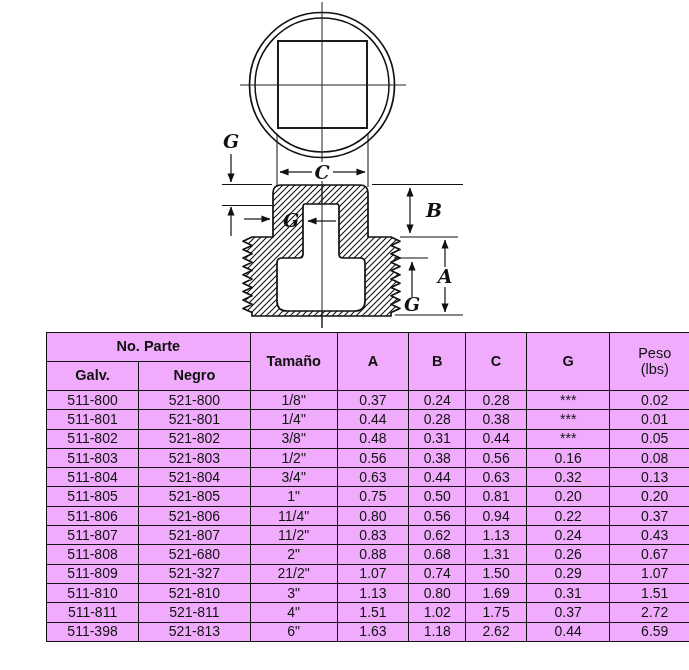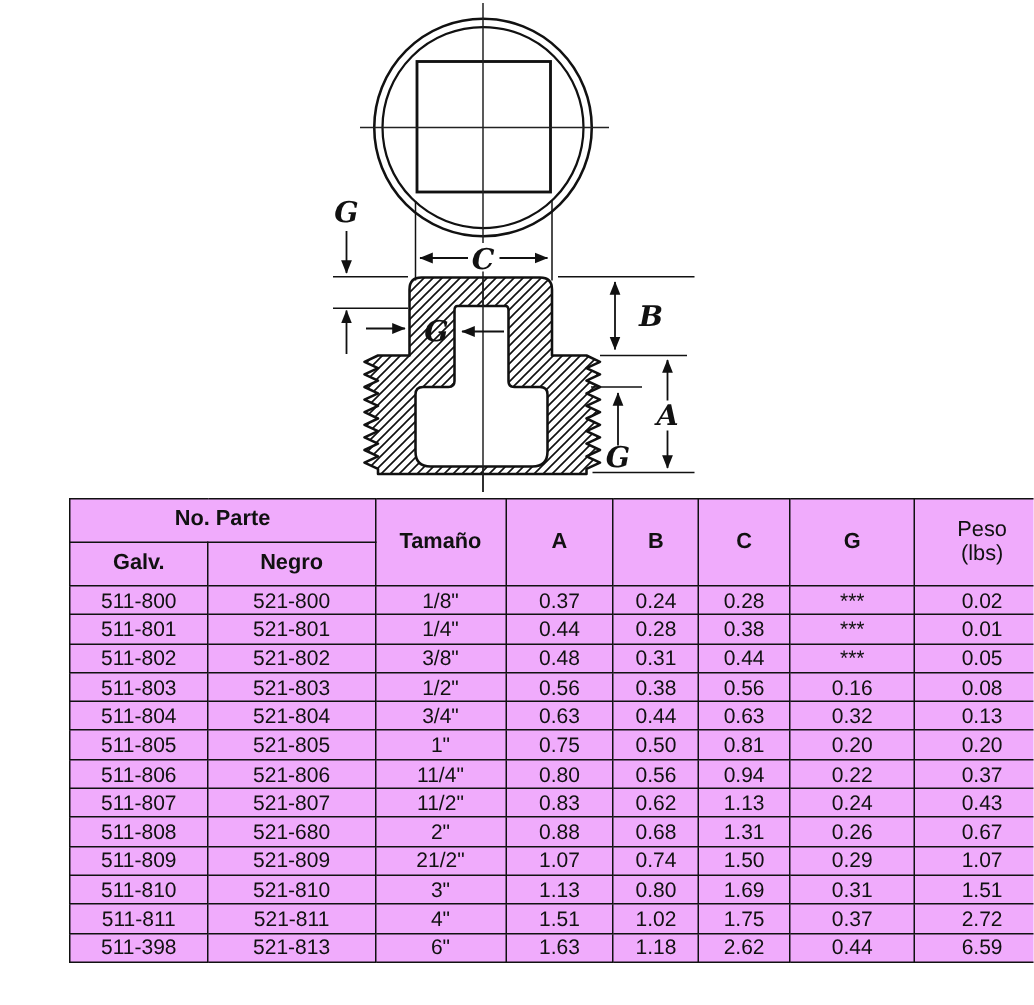--- a/index.html
+++ b/index.html
@@ -208,21 +208,21 @@
           <td>521-680</td>
           <td>2"</td>
           <td>0.88</td>
           <td>0.68</td>
           <td>1.31</td>
           <td>0.26</td>
           <td>0.67</td>
         </tr>
         <tr>
           <td>511-809</td>
-          <td>521-809</td>
+          <td>521-327</td>
           <td>21/2"</td>
           <td>1.07</td>
           <td>0.74</td>
           <td>1.50</td>
           <td>0.29</td>
           <td>1.07</td>
         </tr>
         <tr>
           <td>511-810</td>
           <td>521-810</td>

